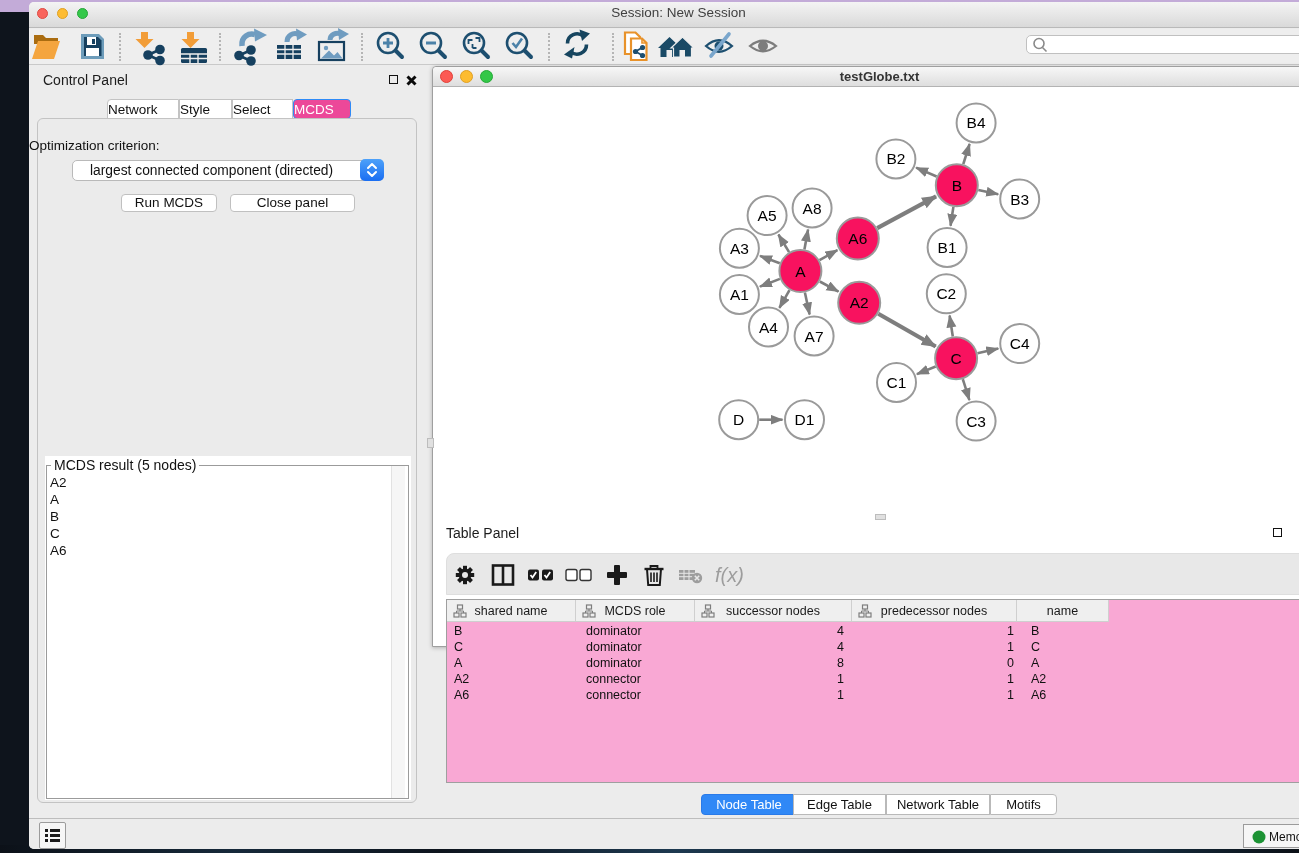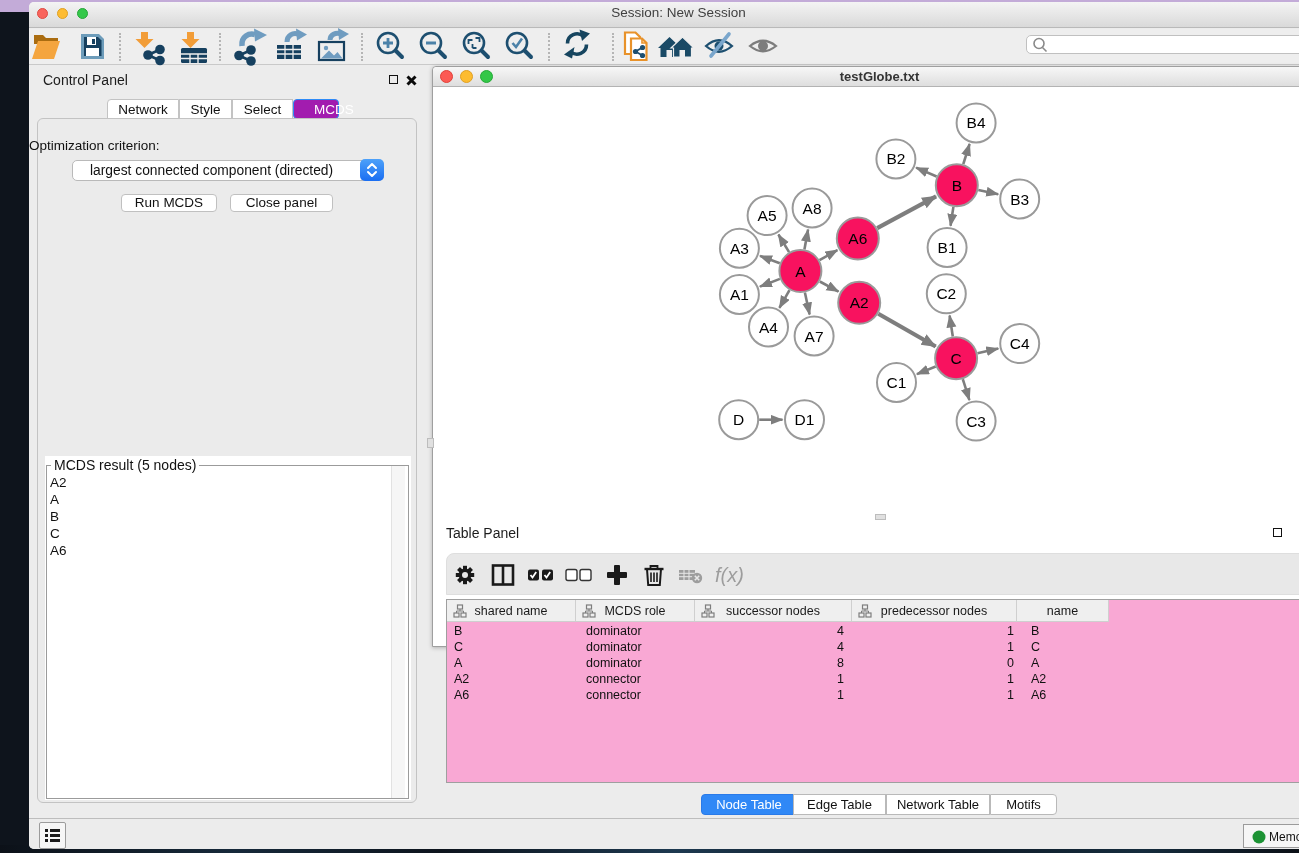--- a/index.html
+++ b/index.html
@@ -13,21 +13,21 @@
   background:linear-gradient(#f4f4f4,#d9d9d9); border-bottom:1px solid #b9b9b9; }
 .tl { position:absolute; top:6px; width:11px; height:11px; border-radius:50%; }
 #title { width:100%; top:3.5px; text-align:center; font-size:13.5px; color:#404040; }
 
 #toolbar { left:0; top:27px; width:1299px; height:36px; background:#eeeeee; border-bottom:1px solid #c9c9c9; }
 .sep { position:absolute; top:4px; height:28px; border-left:2px dotted #b5b5b5; }
 #search { left:997px; top:6px; width:292px; height:19px; background:#ffffff; border:1px solid #c0c0c0; border-radius:5px; }
 
 #cp-title { left:14px; top:70px; font-size:14px; color:#1c1c1c; }
 .float-ico { position:absolute; width:9px; height:9px; border:1.5px solid #111; }
-.tab { position:absolute; top:97px; height:20px; background:#ffffff; border:1px solid #c3c3c3; font-size:13.5px; color:#111; text-align:center; line-height:19px; }
+.tab { position:absolute; top:97px; height:20px; background:#ffffff; border:1px solid #c3c3c3; font-size:13.5px; color:#111; text-align:left; line-height:19px; }
 #cp-body { left:8px; top:116px; width:380px; height:685px; border:1px solid #c3c3c3; border-radius:6px; background:#ebebeb; }
 #opt-label { left:0px; top:136px; width:396px; text-align:left; font-size:13.5px; color:#111; }
 #combo { left:43px; top:158px; width:312px; height:21px; background:#fff; border:1px solid #b9b9b9; border-radius:5px; font-size:13.8px; color:#111; line-height:19px; padding-left:17px; }
 #combo-btn { left:331px; top:157.5px; width:24px; height:22px; border-radius:5px; background:linear-gradient(#4da1f9,#1a6ef2); color:#fff; }
 .btn { position:absolute; top:192.5px; height:18px; background:#ffffff; border:1px solid #c0c0c0; border-radius:4px; font-size:13.5px; color:#111; text-align:center; line-height:16px; }
 #mcds-box { left:16px; top:454px; width:366px; height:344px; background:#ffffff; }
 #mcds-border { left:17px; top:463px; width:363px; height:334px; border:1px solid #9b9b9b; }
 #mcds-legend { left:22px; top:455px; font-size:14px; color:#111; background:#fff; padding:0 3px; }
 #mcds-scroll { left:362px; top:464px; width:14px; height:332px; background:#f6f6f6; border-left:1px solid #e2e2e2; }
 .mcds-item { position:absolute; left:21px; font-size:13.5px; color:#111; }
@@ -203,34 +203,34 @@
   </div>
 
   <div id="cp-title" class="abs">Control Panel</div>
   <div class="float-ico" style="left:360px; top:73px;"></div>
   <svg class="abs" style="left:377px; top:73px;" width="11" height="11">
       <path d="M1.5,1.5 L9.5,9.5 M9.5,1.5 L1.5,9.5" stroke="#0a0a0a" stroke-width="3"></path>
     </svg>
   <div class="tab" style="left:78px;  width:72px; border-radius:4px 0 0 0;">Network</div>
   <div class="tab" style="left:150px; width:53px;">Style</div>
   <div class="tab" style="left:203px; width:61px;">Select</div>
-  <div class="tab" style="left:264px; width:46px; background:#a21caf; color:#fff; border-color:#2e8bf7; border-radius:4px;padding-left:20px;">MCDS</div>
+  <div class="tab" style="left:264px; width:58px; background:#ec4899; color:#fff; border-color:#2e8bf7; border-radius:4px;">MCDS</div>
   <div id="cp-body" class="abs"></div>
   <div id="opt-label" class="abs">Optimization criterion:</div>
   <div id="combo" class="abs">largest connected component (directed)</div>
   <div id="combo-btn" class="abs">
     <svg width="24" height="22">
         <g stroke="#ffffff" stroke-width="2" fill="none" stroke-linecap="round" stroke-linejoin="round">
       <path d="M8,9 L12,5 L16,9"></path>
           <path d="M8,13 L12,17 L16,13"></path>
     </g>
       </svg>
   </div>
   <div class="btn" style="left:92px; width:96px;">Run MCDS</div>
-  <div class="btn" style="left:201px; width:103px;">Close panel</div>
+  <div class="btn" style="left:201px; width:125px;">Close panel</div>
   <div id="mcds-box" class="abs"></div>
   <div id="mcds-border" class="abs"></div>
   <div id="mcds-scroll" class="abs"></div>
   <div id="mcds-legend" class="abs">MCDS result (5 nodes)</div>
   <div class="mcds-item" style="top:473px;">A2</div>
   <div class="mcds-item" style="top:490px;">A</div>
   <div class="mcds-item" style="top:507px;">B</div>
   <div class="mcds-item" style="top:524px;">C</div>
   <div class="mcds-item" style="top:541px;">A6</div>
 

